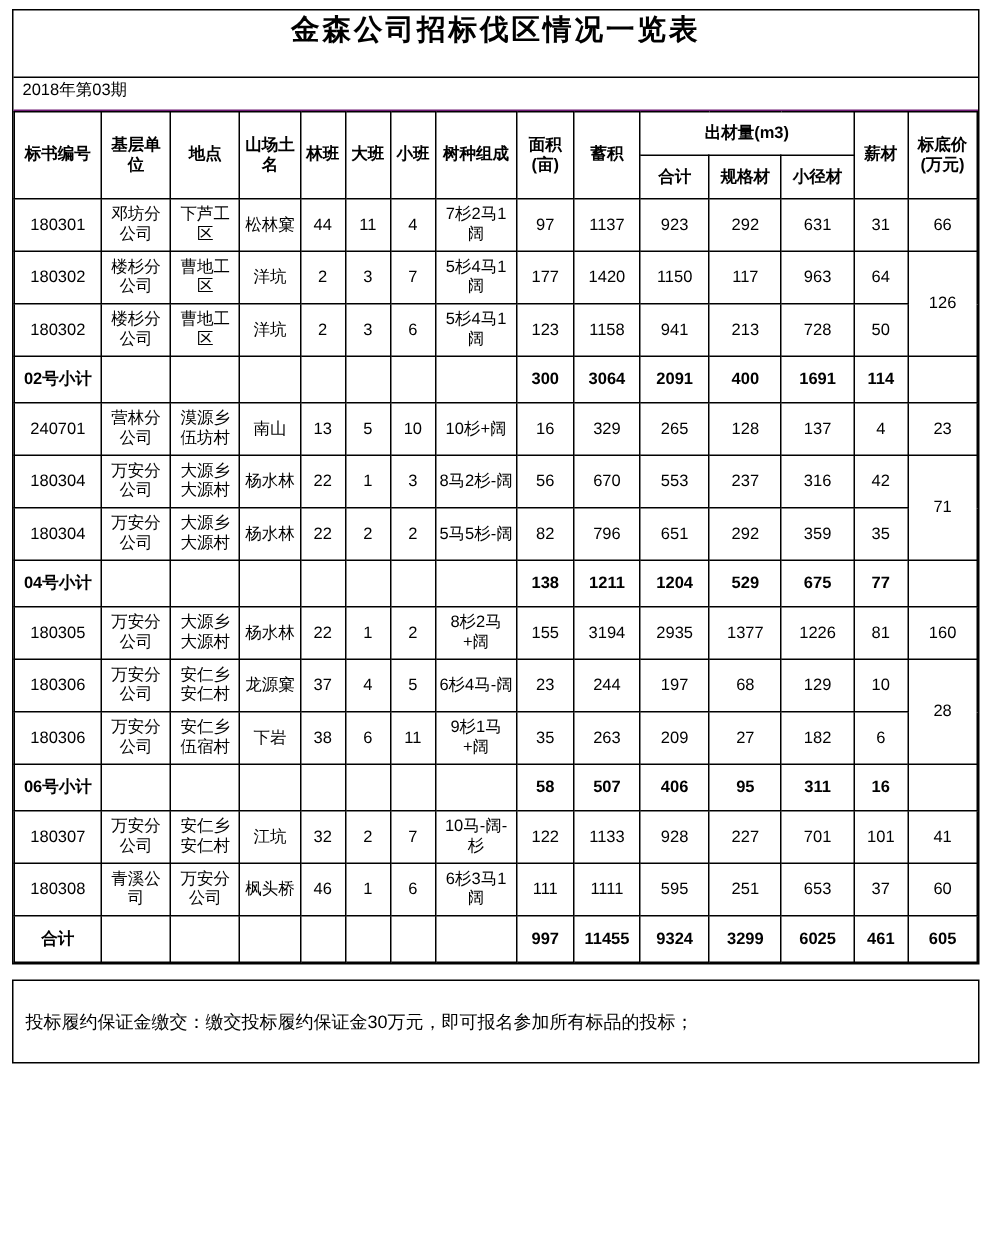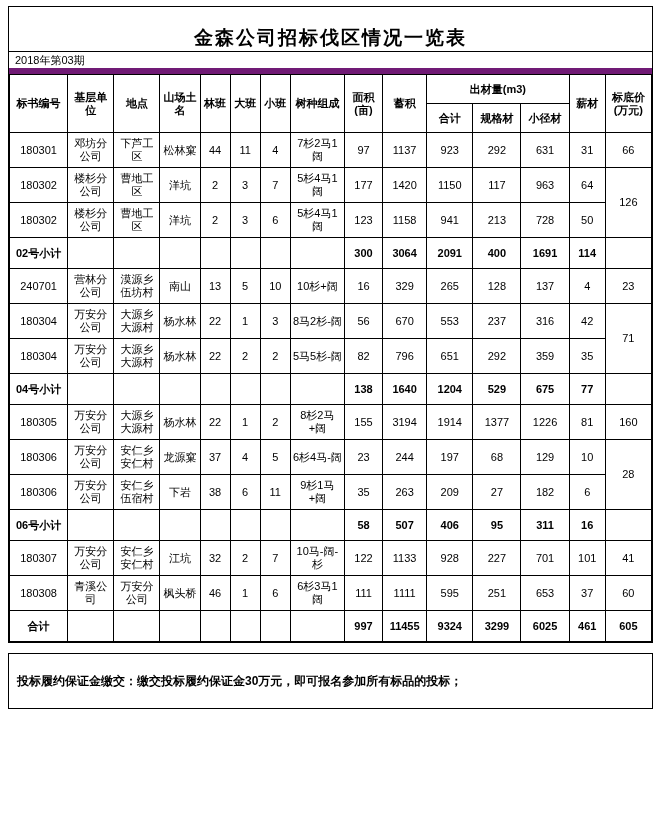--- a/index.html
+++ b/index.html
@@ -18,29 +18,29 @@
     padding:6px 8px 0 8px;
   }
   .outer{
     border:1px solid #000;
     width:645px;
     box-sizing:border-box;
   }
   .title-row{
     border-bottom:1px solid #000;
     height:44px;
-    display:flex;align-items:flex-end;justify-content:center;
+    display:flex;align-items:flex-start;justify-content:center;
   }
   .title{
     font-size:19px;font-weight:bold;letter-spacing:2px;
   }
   .period-row{
     height:22px;
-    border-bottom:6px solid #701a75;
-    display:flex;align-items:center;
+    border-bottom:1px solid #701a75;
+    display:flex;
     padding-left:6px;
     font-size:11px;
     box-sizing:border-box;
   }
   table.main{
     border-collapse:collapse;
     width:100%;
     table-layout:fixed;
   }
   table.main th, table.main td{
@@ -63,21 +63,20 @@
   .notewrap{
     width:645px;
     box-sizing:border-box;
     border:1px solid #000;
     border-top:1px solid #000;
     margin-top:10px;
     height:56px;
     display:flex;align-items:center;
     padding-left:8px;
     font-size:12px;
-    font-weight:bold;
   }
 </style>
 </head>
 <body>
 
 <div class="sheet">
   <div class="outer">
 
     <div class="title-row">
       <div class="title">金森公司招标伐区情况一览表</div>
@@ -248,39 +247,39 @@
           <tr class="sub-row">
             <td>04号小计</td>
             <td></td>
             <td></td>
             <td></td>
             <td></td>
             <td></td>
             <td></td>
             <td></td>
             <td>138</td>
-            <td>1640</td>
+            <td>1211</td>
             <td>1204</td>
             <td>529</td>
             <td>675</td>
             <td>77</td>
             <td></td>
           </tr>
           <tr>
             <td class="row-cell">180305</td>
             <td class="row-cell">万安分公司</td>
             <td class="row-cell">大源乡大源村</td>
             <td class="row-cell">杨水林</td>
             <td class="row-cell">22</td>
             <td class="row-cell">1</td>
             <td class="row-cell">2</td>
             <td class="row-cell">8杉2马+阔</td>
             <td class="row-cell">155</td>
             <td class="row-cell">3194</td>
-            <td class="row-cell">1914</td>
+            <td class="row-cell">2935</td>
             <td class="row-cell">1377</td>
             <td class="row-cell">1226</td>
             <td class="row-cell">81</td>
             <td class="row-cell">160</td>
           </tr>
           <tr>
             <td class="row-cell">180306</td>
             <td class="row-cell">万安分公司</td>
             <td class="row-cell">安仁乡安仁村</td>
             <td class="row-cell">龙源窠</td>

